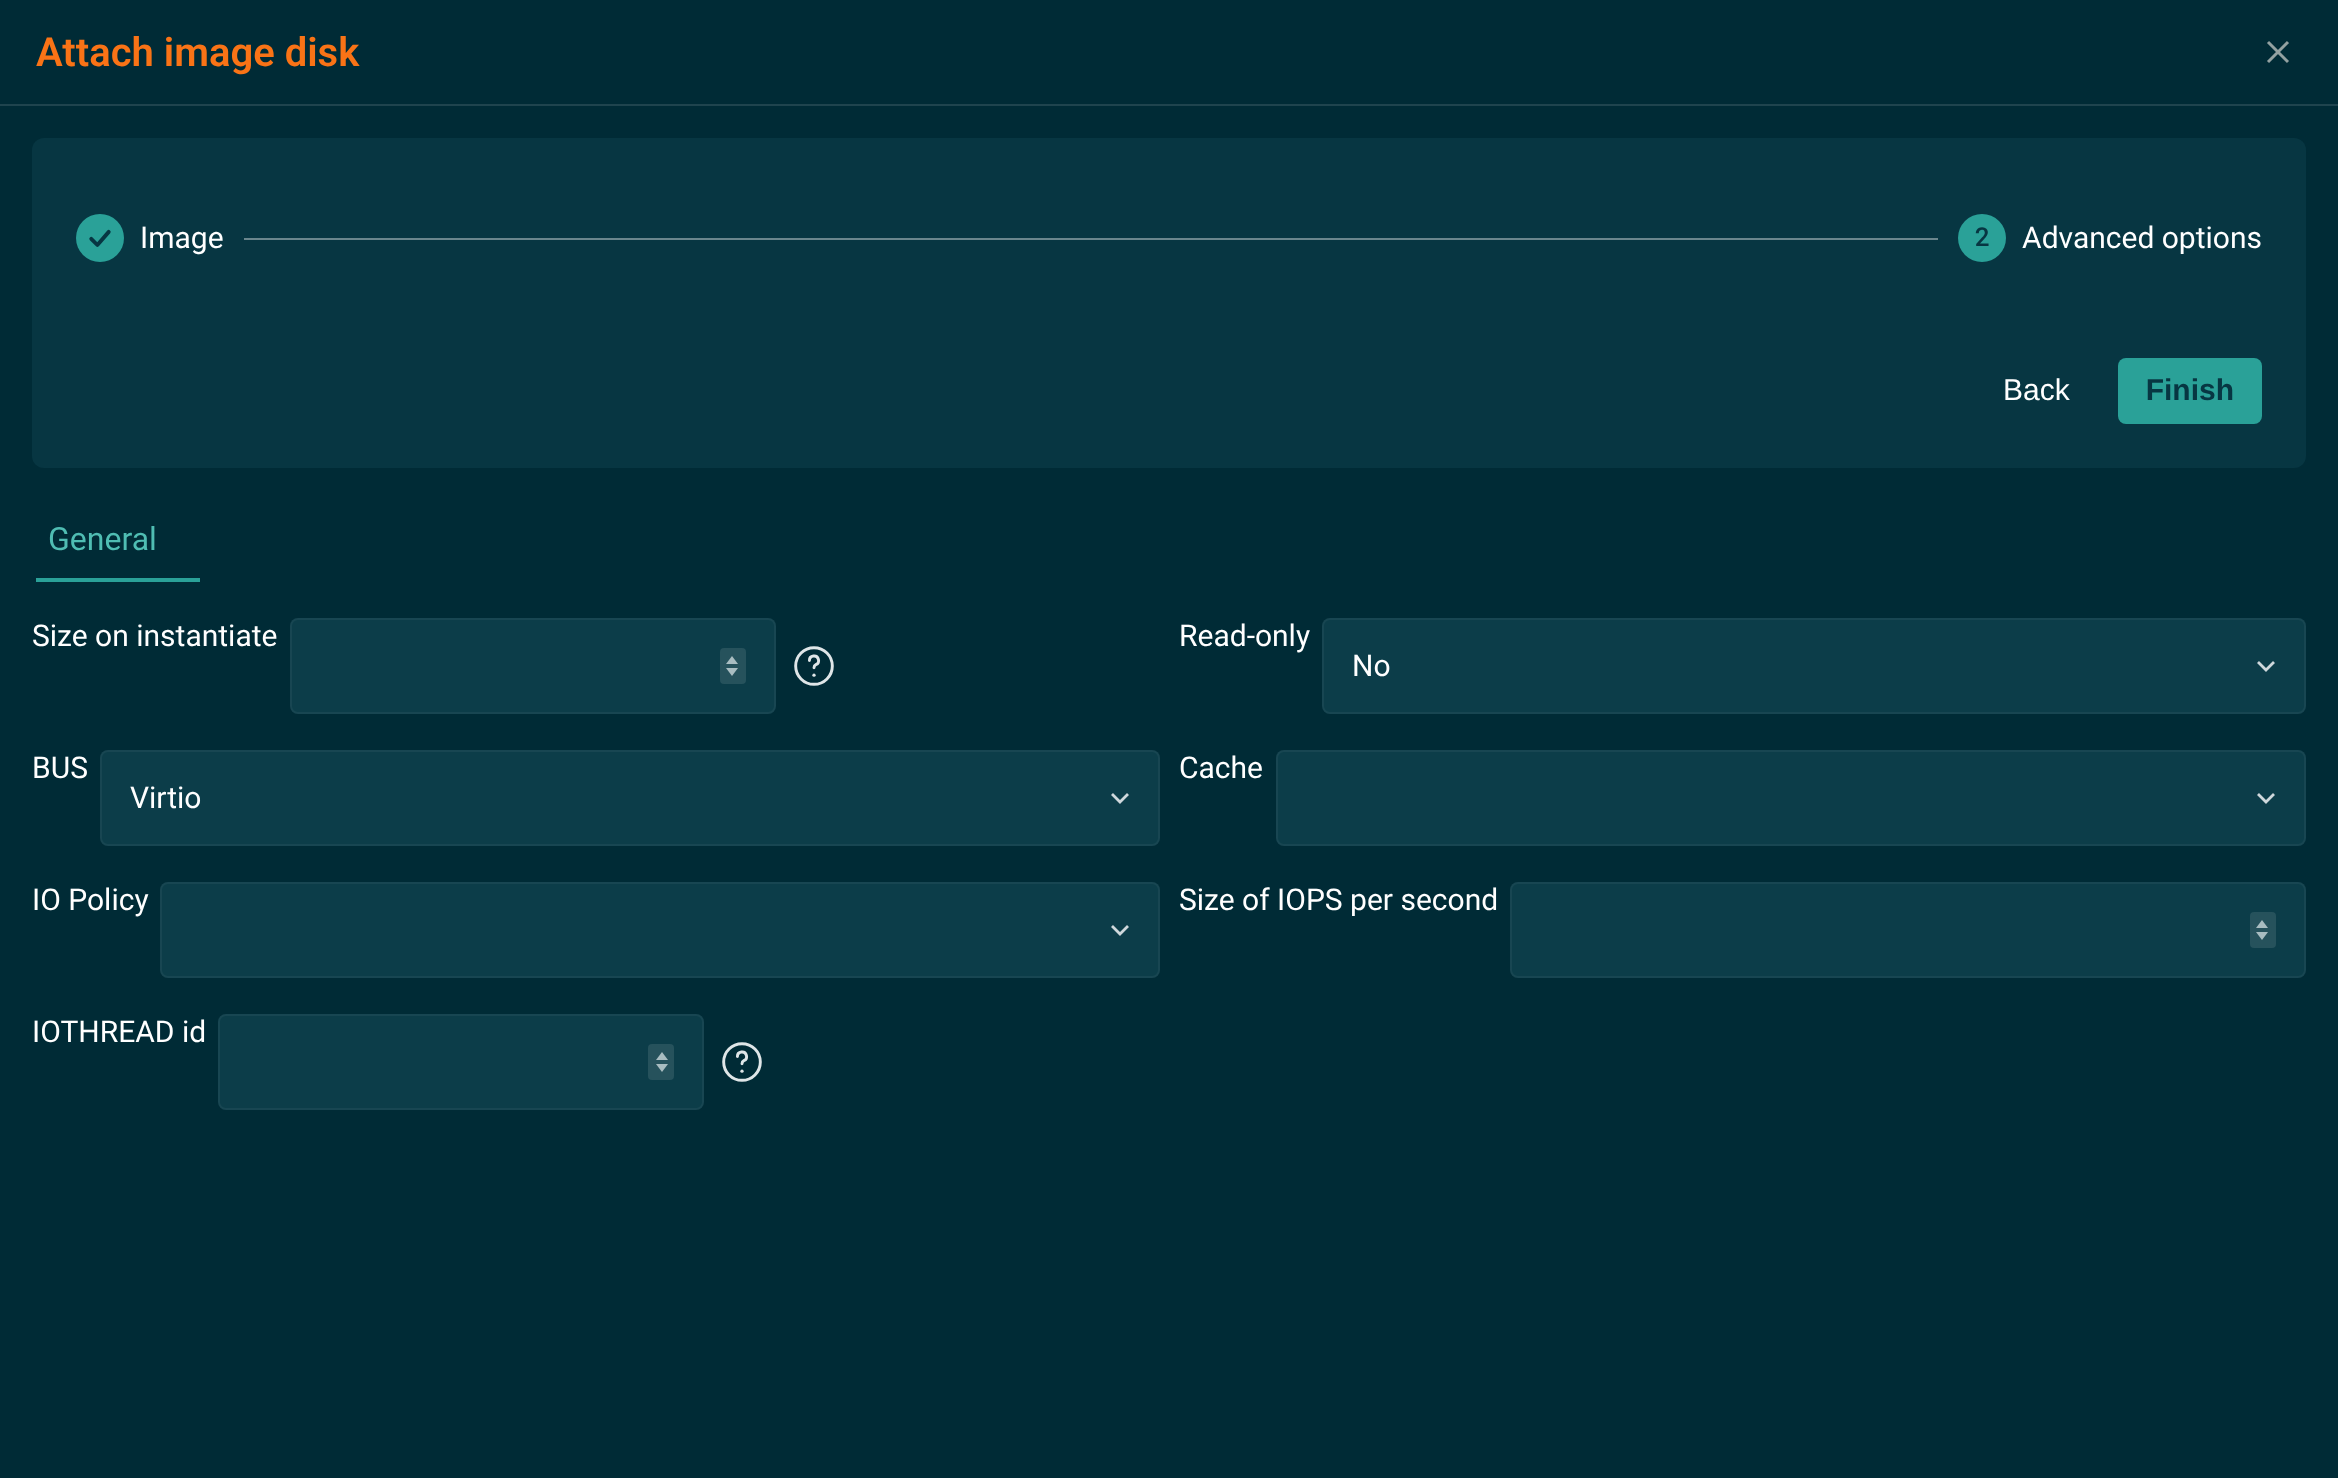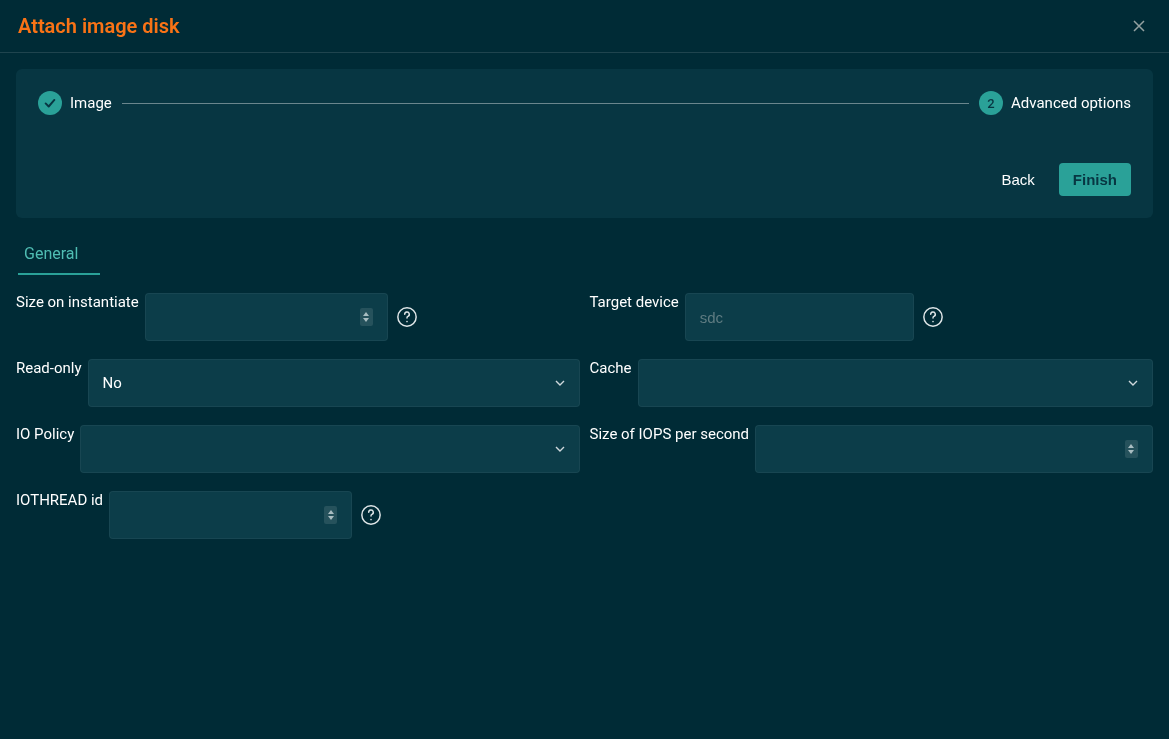--- a/index.html
+++ b/index.html
@@ -36,20 +36,21 @@
     margin: 16px;
     background: #073642;
     border-radius: 6px;
     padding: 22px 22px 22px 22px;
   }
   .stepper {
     display: flex;
     align-items: center;
     gap: 10px;
     margin-bottom: 48px;
+    margin-top: 16px;
   }
   .step {
     display: flex;
     align-items: center;
     gap: 8px;
     white-space: nowrap;
   }
   .step-circle {
     width: 24px;
     height: 24px;
@@ -240,48 +241,44 @@
       <div class="help-icon">
         <svg width="22" height="22" viewBox="0 0 24 24" fill="none" stroke="currentColor" stroke-width="1.6">
             <circle cx="12" cy="12" r="10"></circle>
             <path d="M9.5 9a2.5 2.5 0 1 1 3.5 2.3c-.9.4-1 .9-1 1.7" stroke-linecap="round"></path>
             <circle cx="12" cy="17" r="0.9" fill="currentColor" stroke="none"></circle>
           </svg>
       </div>
     </div>
   </div>
 
-  <div class="field">
-    <label class="field-label">Target device</label>
-    <div class="input-row">
-      <div class="control">
-        <input type="text" placeholder="sdc" style="">
-      </div>
-      <div class="help-icon">
-        <svg width="22" height="22" viewBox="0 0 24 24" fill="none" stroke="currentColor" stroke-width="1.6">
-            <circle cx="12" cy="12" r="10"></circle>
-            <path d="M9.5 9a2.5 2.5 0 1 1 3.5 2.3c-.9.4-1 .9-1 1.7" stroke-linecap="round"></path>
-            <circle cx="12" cy="17" r="0.9" fill="currentColor" stroke="none"></circle>
-          </svg>
-      </div>
-    </div>
-  </div>
 
   <div class="field">
     <label class="field-label">Read-only</label>
     <div class="control">
       <span class="select-value">No</span>
       <span class="dropdown-caret">
         <svg width="10" height="6" viewBox="0 0 10 6">
             <path d="M1 1 L5 5 L9 1" fill="none" stroke="currentColor" stroke-width="1.4"></path>
           </svg>
       </span>
     </div>
   </div>
 
+  <div class="field">
+    <label class="field-label">BUS</label>
+    <div class="control">
+      <span class="select-value">Virtio</span>
+      <span class="dropdown-caret">
+        <svg width="10" height="6" viewBox="0 0 10 6">
+            <path d="M1 1 L5 5 L9 1" fill="none" stroke="currentColor" stroke-width="1.4"></path>
+          </svg>
+      </span>
+    </div>
+  </div>
 
   <div class="field">
     <label class="field-label">Cache</label>
     <div class="control">
       <span class="select-value"></span>
       <span class="dropdown-caret">
         <svg width="10" height="6" viewBox="0 0 10 6">
             <path d="M1 1 L5 5 L9 1" fill="none" stroke="currentColor" stroke-width="1.4"></path>
           </svg>
       </span>

